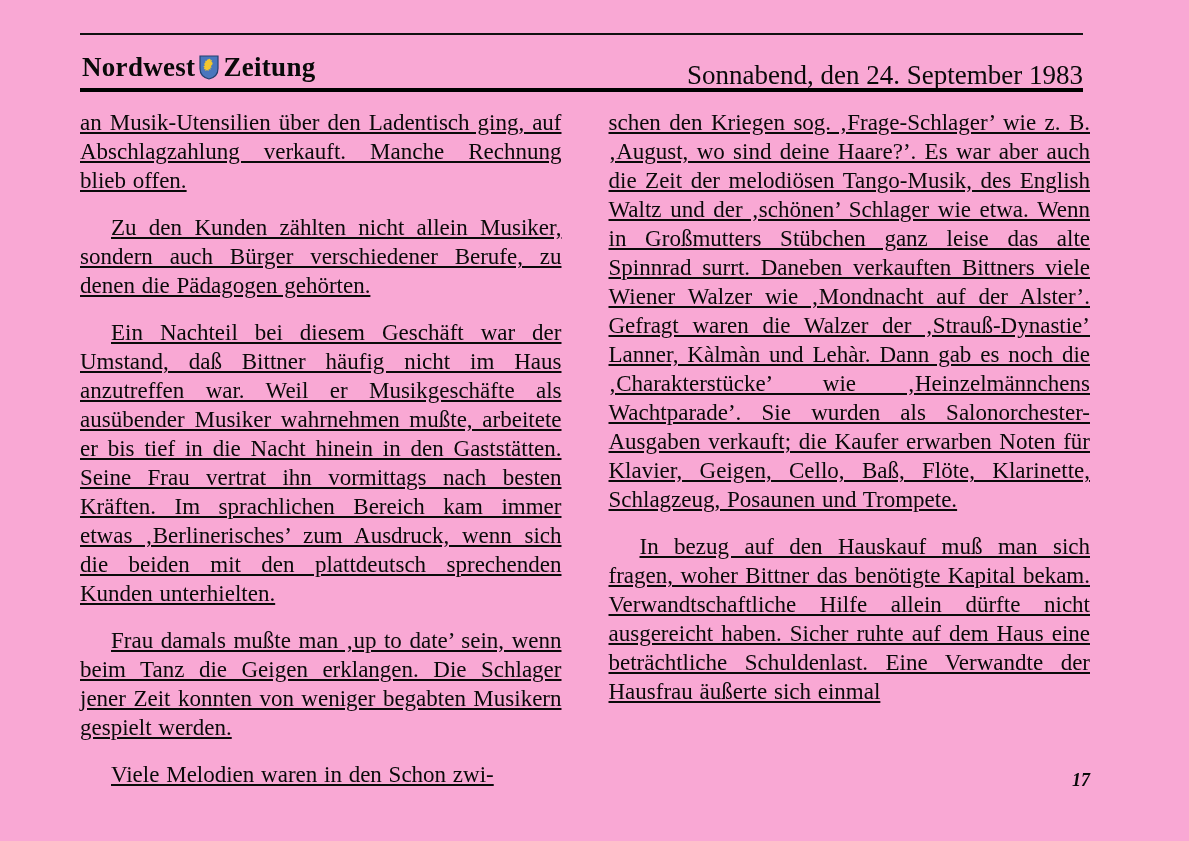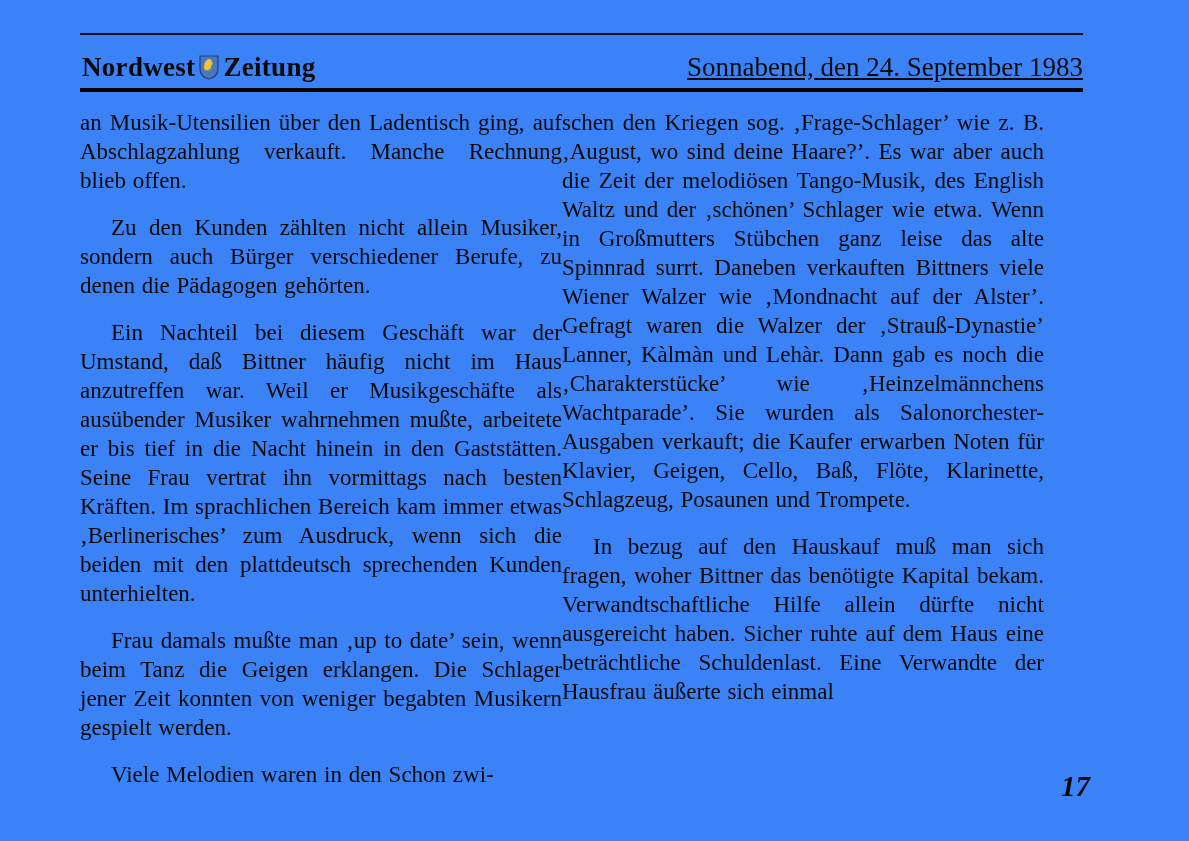--- a/index.html
+++ b/index.html
@@ -4,21 +4,21 @@
 <style>
   html, body {
     margin: 0;
     padding: 0;
     background: #ffffff;
   }
   .sheet {
     position: relative;
     width: 1189px;
     height: 841px;
-    background: #3b82f6;
+    background: #f9a8d4;
     font-family: "Liberation Serif", "DejaVu Serif", serif;
     color: #0a0a0a;
     overflow: hidden;
   }
   .rule-thin {
     position: absolute;
     left: 80px;
     top: 33px;
     width: 1003px;
     height: 2px;
@@ -57,30 +57,31 @@
     vertical-align: -4px;
   }
   .center-title {
     position: absolute;
     left: 325px;
     top: 0;
   }
   .edition-date {
     position: absolute;
     right: 0;
-    top: 0;
+    top: 8px;
     text-align: right;
-    text-decoration: underline;
   }
   .columns {
     position: absolute;
     left: 80px;
     top: 108px;
     width: 1010px;
     display: flex;
+    gap: 47px;
+    text-decoration: underline;
   }
   .col {
     width: 482px;
     font-size: 23px;
     line-height: 29px;
     text-align: justify;
     hyphens: auto;
     -webkit-hyphens: auto;
     word-spacing: 1px;
   }
@@ -89,21 +90,21 @@
     padding: 0;
   }
   .col p.indented {
     text-indent: 31px;
     margin-top: 18px;
   }
   .page-number {
     position: absolute;
     right: 99px;
     top: 770px;
-    font-size: 29px;
+    font-size: 18px;
     font-weight: bold;
     font-style: italic;
   }
 </style>
 </head>
 <body>
 
 <div class="sheet">
 
   <div class="rule-thin"></div>

